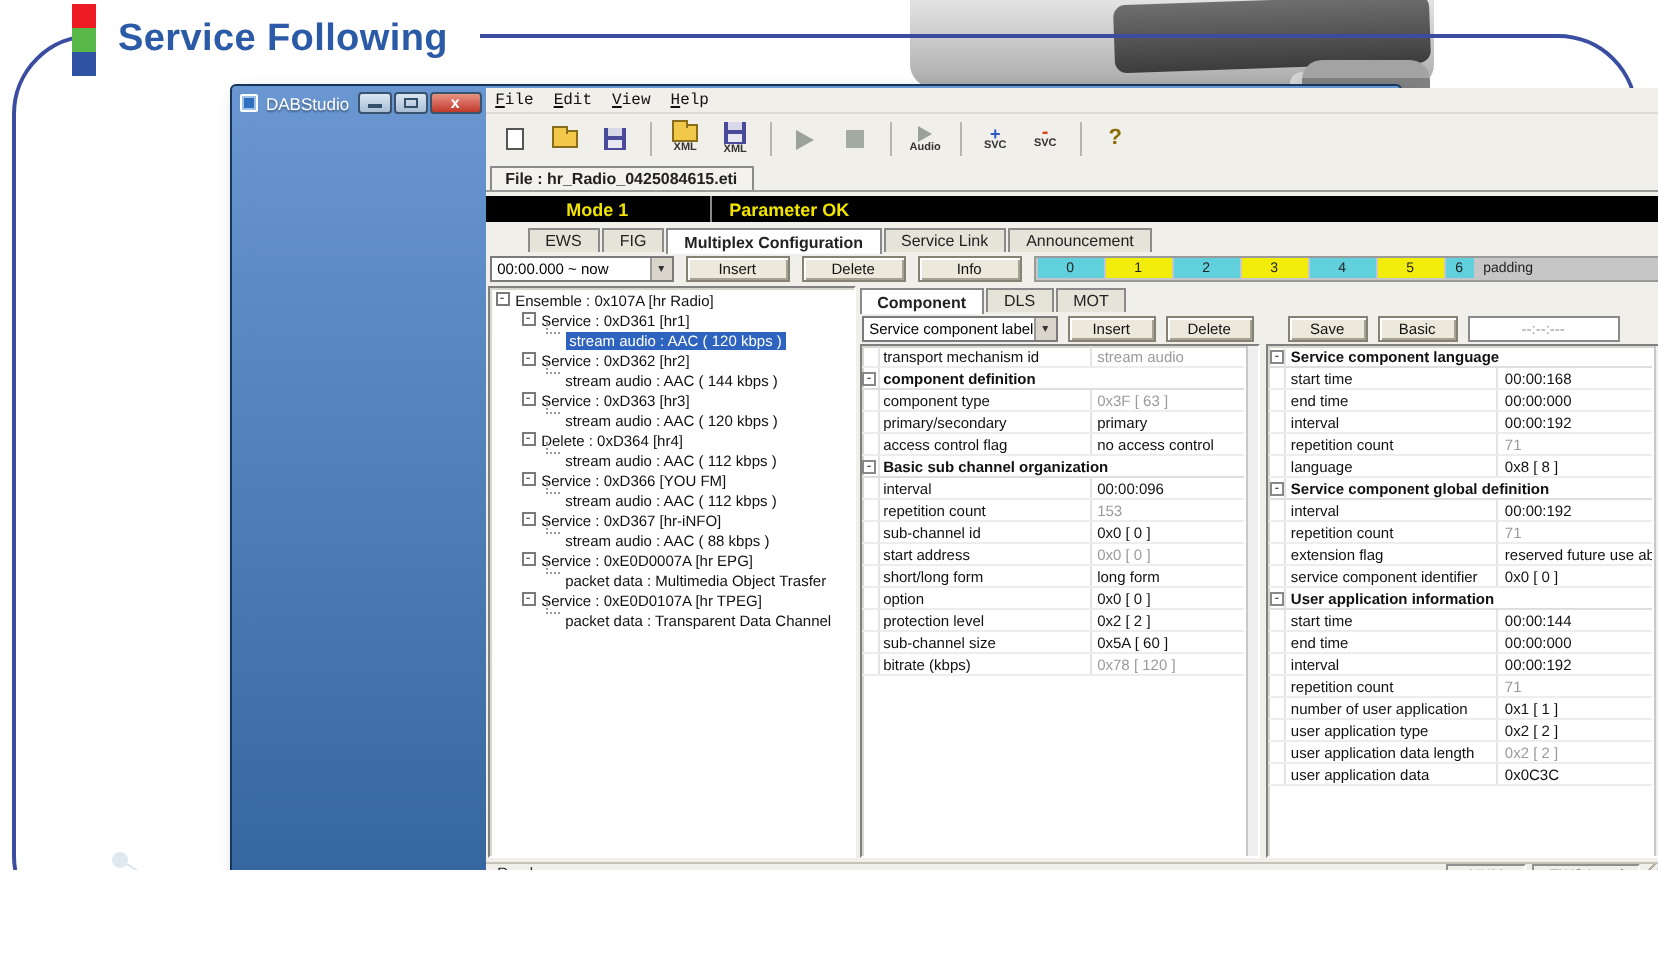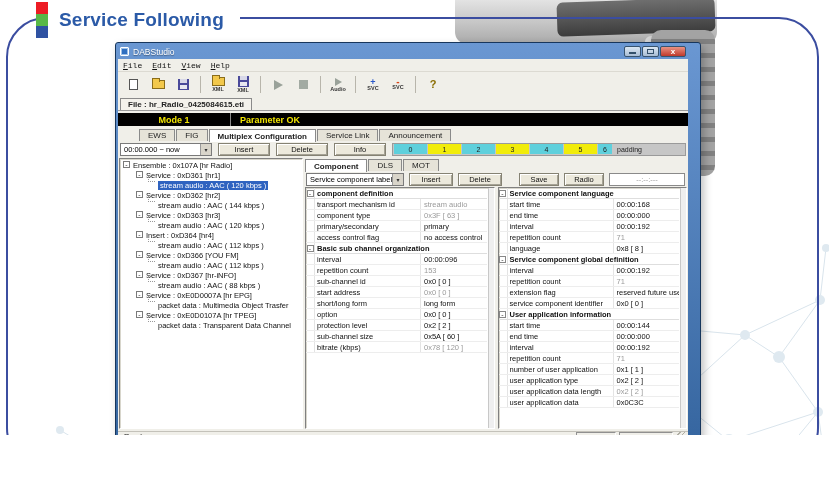--- a/index.html
+++ b/index.html
@@ -26,22 +26,22 @@
   .titleblock { position:absolute; left:36px; top:1px; height:38px; display:flex; align-items:center;
     gap:11px; background:#fff; padding-right:16px; z-index:3; }
   .sqcol { width:12px; }
   .sq { width:12px; height:12px; }
   .sq.r { background:#ed1c24; } .sq.g { background:#58b847; } .sq.b { background:#2f52a2; }
   .stitle { font-size:19px; color:#2b5aa7; font-weight:600; letter-spacing:.2px; white-space:nowrap; }
 
   
   .app { position:absolute; left:115px; top:42px; width:586px; height:406px; z-index:4;
     background:linear-gradient(180deg,#6a97d2,#35659f); border:1px solid #17365c;
-    border-radius:3px 3px 0 0; padding:1px 12px 2px 2px; box-shadow:3px 4px 8px rgba(0,0,0,.25);
-    display:flex; flex-direction:column; }
+    border-radius:3px 3px 0 0; padding:1px 2px 2px 2px; box-shadow:3px 4px 8px rgba(0,0,0,.25);
+    display:flex; flex-direction:row; }
   .titlebar { height:15px; display:flex; align-items:center; gap:4px; padding:0 2px; }
   .appicon { width:9px; height:9px; background:#2f6fc0; border:1px solid #fff; border-radius:1px;
     box-shadow:inset 0 0 0 1px #9cc0e8; }
   .apptitle { color:#fff; font-size:8.5px; flex:1; text-shadow:0 1px 1px rgba(0,0,0,.4); }
   .winbtns { display:flex; gap:1px; }
   .wb { width:17px; height:11px; border:1px solid #37536e; border-radius:2px;
     background:linear-gradient(180deg,#dbe7f3,#a8bdd4); position:relative; }
   .wb.close { width:26px; background:linear-gradient(180deg,#e99384,#c0392b); color:#fff;
     font-size:8px; line-height:9px; text-align:center; font-weight:bold; }
   .wb.min::after { content:""; position:absolute; left:4px; right:4px; bottom:2px; height:2px; background:#33506b; }
@@ -337,21 +337,21 @@
             <div class="trow l1">
               <span class="expander">-</span>
               <span>Service : 0xD363 [hr3]</span>
             </div>
             <div class="trow l2">
               <span class="conn"></span>
               <span>stream audio : AAC ( 120 kbps )</span>
             </div>
             <div class="trow l1">
               <span class="expander">-</span>
-              <span>Insert : 0xD364 [hr4]</span>
+              <span>Delete : 0xD364 [hr4]</span>
             </div>
             <div class="trow l2">
               <span class="conn"></span>
               <span>stream audio : AAC ( 112 kbps )</span>
             </div>
             <div class="trow l1">
               <span class="expander">-</span>
               <span>Service : 0xD366 [YOU FM]</span>
             </div>
             <div class="trow l2">
@@ -391,36 +391,36 @@
               <div class="mtab">MOT</div>
             </div>
           <div class="ctoolbar">
             <div class="combo ccombo">
               <span class="ctext">Service component label</span>
               <span class="carrow">▾</span>
             </div>
             <div class="btn95 w44">Insert</div>
             <div class="btn95 w44">Delete</div>
             <div class="btn95 w40 gap14">Save</div>
-            <div class="btn95 w40">Radio</div>
+            <div class="btn95 w40">Basic</div>
             <div class="timebox">--:--:---</div>
           </div>
           <div class="grids">
             <div class="gridpanel panel3d" id="grid-left">
               <div class="scrollstrip"></div>
-            <div class="grow section">
+            <div class="grow">
+                  <span class="gmargin"></span>
+                  <span class="gname">transport mechanism id</span>
+                  <span class="gval muted">stream audio</span>
+                </div>
+                <div class="grow section">
                   <span class="gmargin">
                     <span class="cbox">-</span>
                   </span>
                   <span class="gname">component definition</span>
-                </div>
-                <div class="grow">
-                  <span class="gmargin"></span>
-                  <span class="gname">transport mechanism id</span>
-                  <span class="gval muted">stream audio</span>
                 </div>
                 <div class="grow">
                   <span class="gmargin"></span>
                   <span class="gname">component type</span>
                   <span class="gval muted">0x3F [ 63 ]</span>
                 </div>
                 <div class="grow">
                   <span class="gmargin"></span>
                   <span class="gname">primary/secondary</span>
                   <span class="gval">primary</span>

